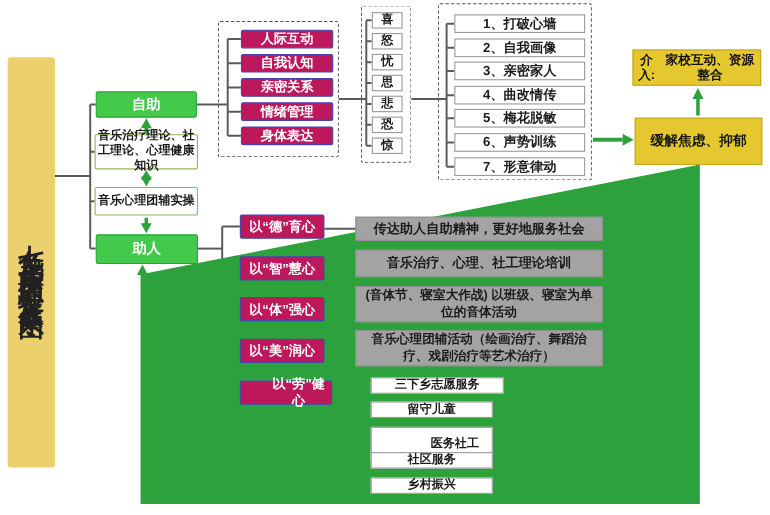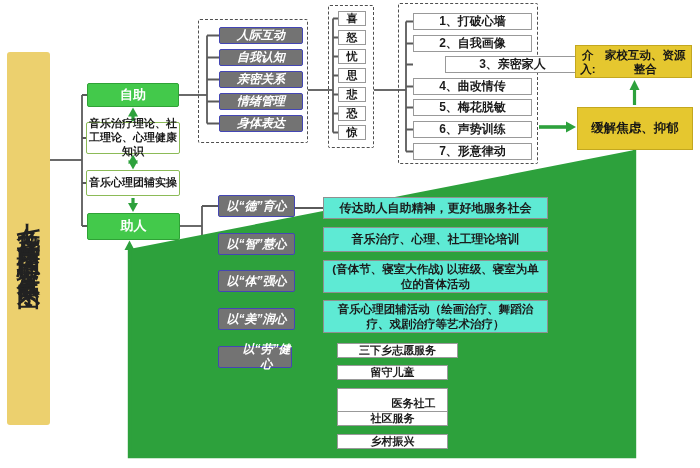--- a/index.html
+++ b/index.html
@@ -2,23 +2,23 @@
 <html><head>
 <meta charset="utf-8">
 <style>
   html,body{margin:0;padding:0;background:#ffffff;}
   body{font-family:"Liberation Sans","DejaVu Sans",sans-serif;}
   #canvas{position:relative;width:700px;height:468px;background:#ffffff;overflow:hidden;}
   #wires{position:absolute;left:0;top:0;z-index:0;}
   .box{position:absolute;box-sizing:border-box;display:flex;align-items:center;justify-content:center;
        text-align:center;font-weight:bold;z-index:2;line-height:1.25;}
   .green{background:#43c94b;border:1.5px solid #2fa236;color:#ffffff;font-size:13px;border-radius:2px;}
-  .blue{background:#737373;border:1px solid #4446b4;color:#ffffff;font-size:12px;border-radius:2px;font-style:italic;}
+  .blue{background:#be185d;border:1px solid #4446b4;color:#ffffff;font-size:12px;border-radius:2px;}
   .wgreen{background:#ffffff;border:1.5px solid #8cbb57;color:#1b1b1b;font-size:11px;border-radius:2px;padding:4px 2px;}
-  .wgray{background:#5eead4;border:1.4px solid #909090;color:#1b1b1b;font-size:12px;}
+  .wgray{background:#a3a3a3;border:1.4px solid #909090;color:#1b1b1b;font-size:12px;}
   .wsmall{background:#ffffff;border:1.2px solid #999999;color:#1b1b1b;font-size:11px;}
   .dashed{position:absolute;box-sizing:border-box;border:1.8px dashed #4f4f4f;border-radius:2px;z-index:1;background:transparent;}
   .ytitle{background:#ecd06e;color:#222222;font-size:23px;letter-spacing:5px;border-radius:3px;
           writing-mode:vertical-rl;text-orientation:upright;}
   .ybox{background:#e5c72f;border:1px solid #c3a71f;color:#151515;}
   .twoline{line-height:15px;padding:1px 3px;font-size:11.5px;}
 </style>
 </head>
 <body>
 
@@ -83,37 +83,37 @@
   <div class="box wsmall" style="left:338px;top:30px;width:28px;height:15px;">怒</div>
   <div class="box wsmall" style="left:338px;top:49px;width:28px;height:15px;">忧</div>
   <div class="box wsmall" style="left:338px;top:68px;width:28px;height:15px;">思</div>
   <div class="box wsmall" style="left:338px;top:87px;width:28px;height:15px;">悲</div>
   <div class="box wsmall" style="left:338px;top:106px;width:28px;height:15px;">恐</div>
   <div class="box wsmall" style="left:338px;top:125px;width:28px;height:15px;">惊</div>
 
   <div class="dashed" style="left:398px;top:3px;width:140px;height:161px;"></div>
   <div class="box wsmall" style="left:413px;top:13px;width:119px;height:17px;font-size:12px;">1、打破心墙</div>
   <div class="box wsmall" style="left:413px;top:35px;width:119px;height:17px;font-size:12px;">2、自我画像</div>
-  <div class="box wsmall" style="left:413px;top:56px;width:135px;height:17px;font-size:12px;margin-left:32px;">3、亲密家人</div>
+  <div class="box wsmall" style="left:413px;top:56px;width:119px;height:17px;font-size:12px;">3、亲密家人</div>
   <div class="box wsmall" style="left:413px;top:78px;width:119px;height:17px;font-size:12px;">4、曲改情传</div>
   <div class="box wsmall" style="left:413px;top:99px;width:119px;height:17px;font-size:12px;">5、梅花脱敏</div>
   <div class="box wsmall" style="left:413px;top:121px;width:119px;height:17px;font-size:12px;">6、声势训练</div>
   <div class="box wsmall" style="left:413px;top:143px;width:119px;height:17px;font-size:12px;">7、形意律动</div>
 
   <div class="box ybox" style="left:575px;top:45px;width:117px;height:33px;flex-direction:row;font-size:11.5px;line-height:14px;">
     <div>介入:</div>
     <div>家校互动、资源整合</div>
   </div>
   <div class="box ybox" style="left:577px;top:107px;width:116px;height:43px;font-size:12.5px;">缓解焦虑、抑郁</div>
 
   <div class="box blue" style="left:218px;top:195px;width:77px;height:22px;">以“德”育心</div>
   <div class="box blue" style="left:218px;top:233px;width:77px;height:22px;">以“智”慧心</div>
   <div class="box blue" style="left:218px;top:270px;width:77px;height:22px;">以“体”强心</div>
   <div class="box blue" style="left:218px;top:308px;width:77px;height:22px;">以“美”润心</div>
-  <div class="box blue" style="left:218px;top:346px;width:74px;height:22px;padding-left:23px;">以“劳”健心</div>
+  <div class="box blue" style="left:218px;top:346px;width:84px;height:22px;padding-left:23px;">以“劳”健心</div>
 
   <div class="box wgray" style="left:323px;top:197px;width:225px;height:22px;">传达助人自助精神，更好地服务社会</div>
   <div class="box wgray" style="left:323px;top:227px;width:225px;height:25px;">音乐治疗、心理、社工理论培训</div>
   <div class="box wgray twoline" style="left:323px;top:260px;width:225px;height:33px;">(音体节、寝室大作战) 以班级、寝室为单位的音体活动</div>
   <div class="box wgray twoline" style="left:323px;top:300px;width:225px;height:33px;">音乐心理团辅活动（绘画治疗、舞蹈治疗、戏剧治疗等艺术治疗）</div>
 
   <div class="box wsmall" style="left:337px;top:343px;width:121px;height:15px;">三下乡志愿服务</div>
   <div class="box wsmall" style="left:337px;top:365px;width:111px;height:15px;">留守儿童</div>
   <div class="box wsmall" style="left:337px;top:388px;width:111px;height:32px;padding-left:42px;">医务社工</div>
   <div class="box wsmall" style="left:337px;top:411px;width:111px;height:15px;">社区服务</div>

